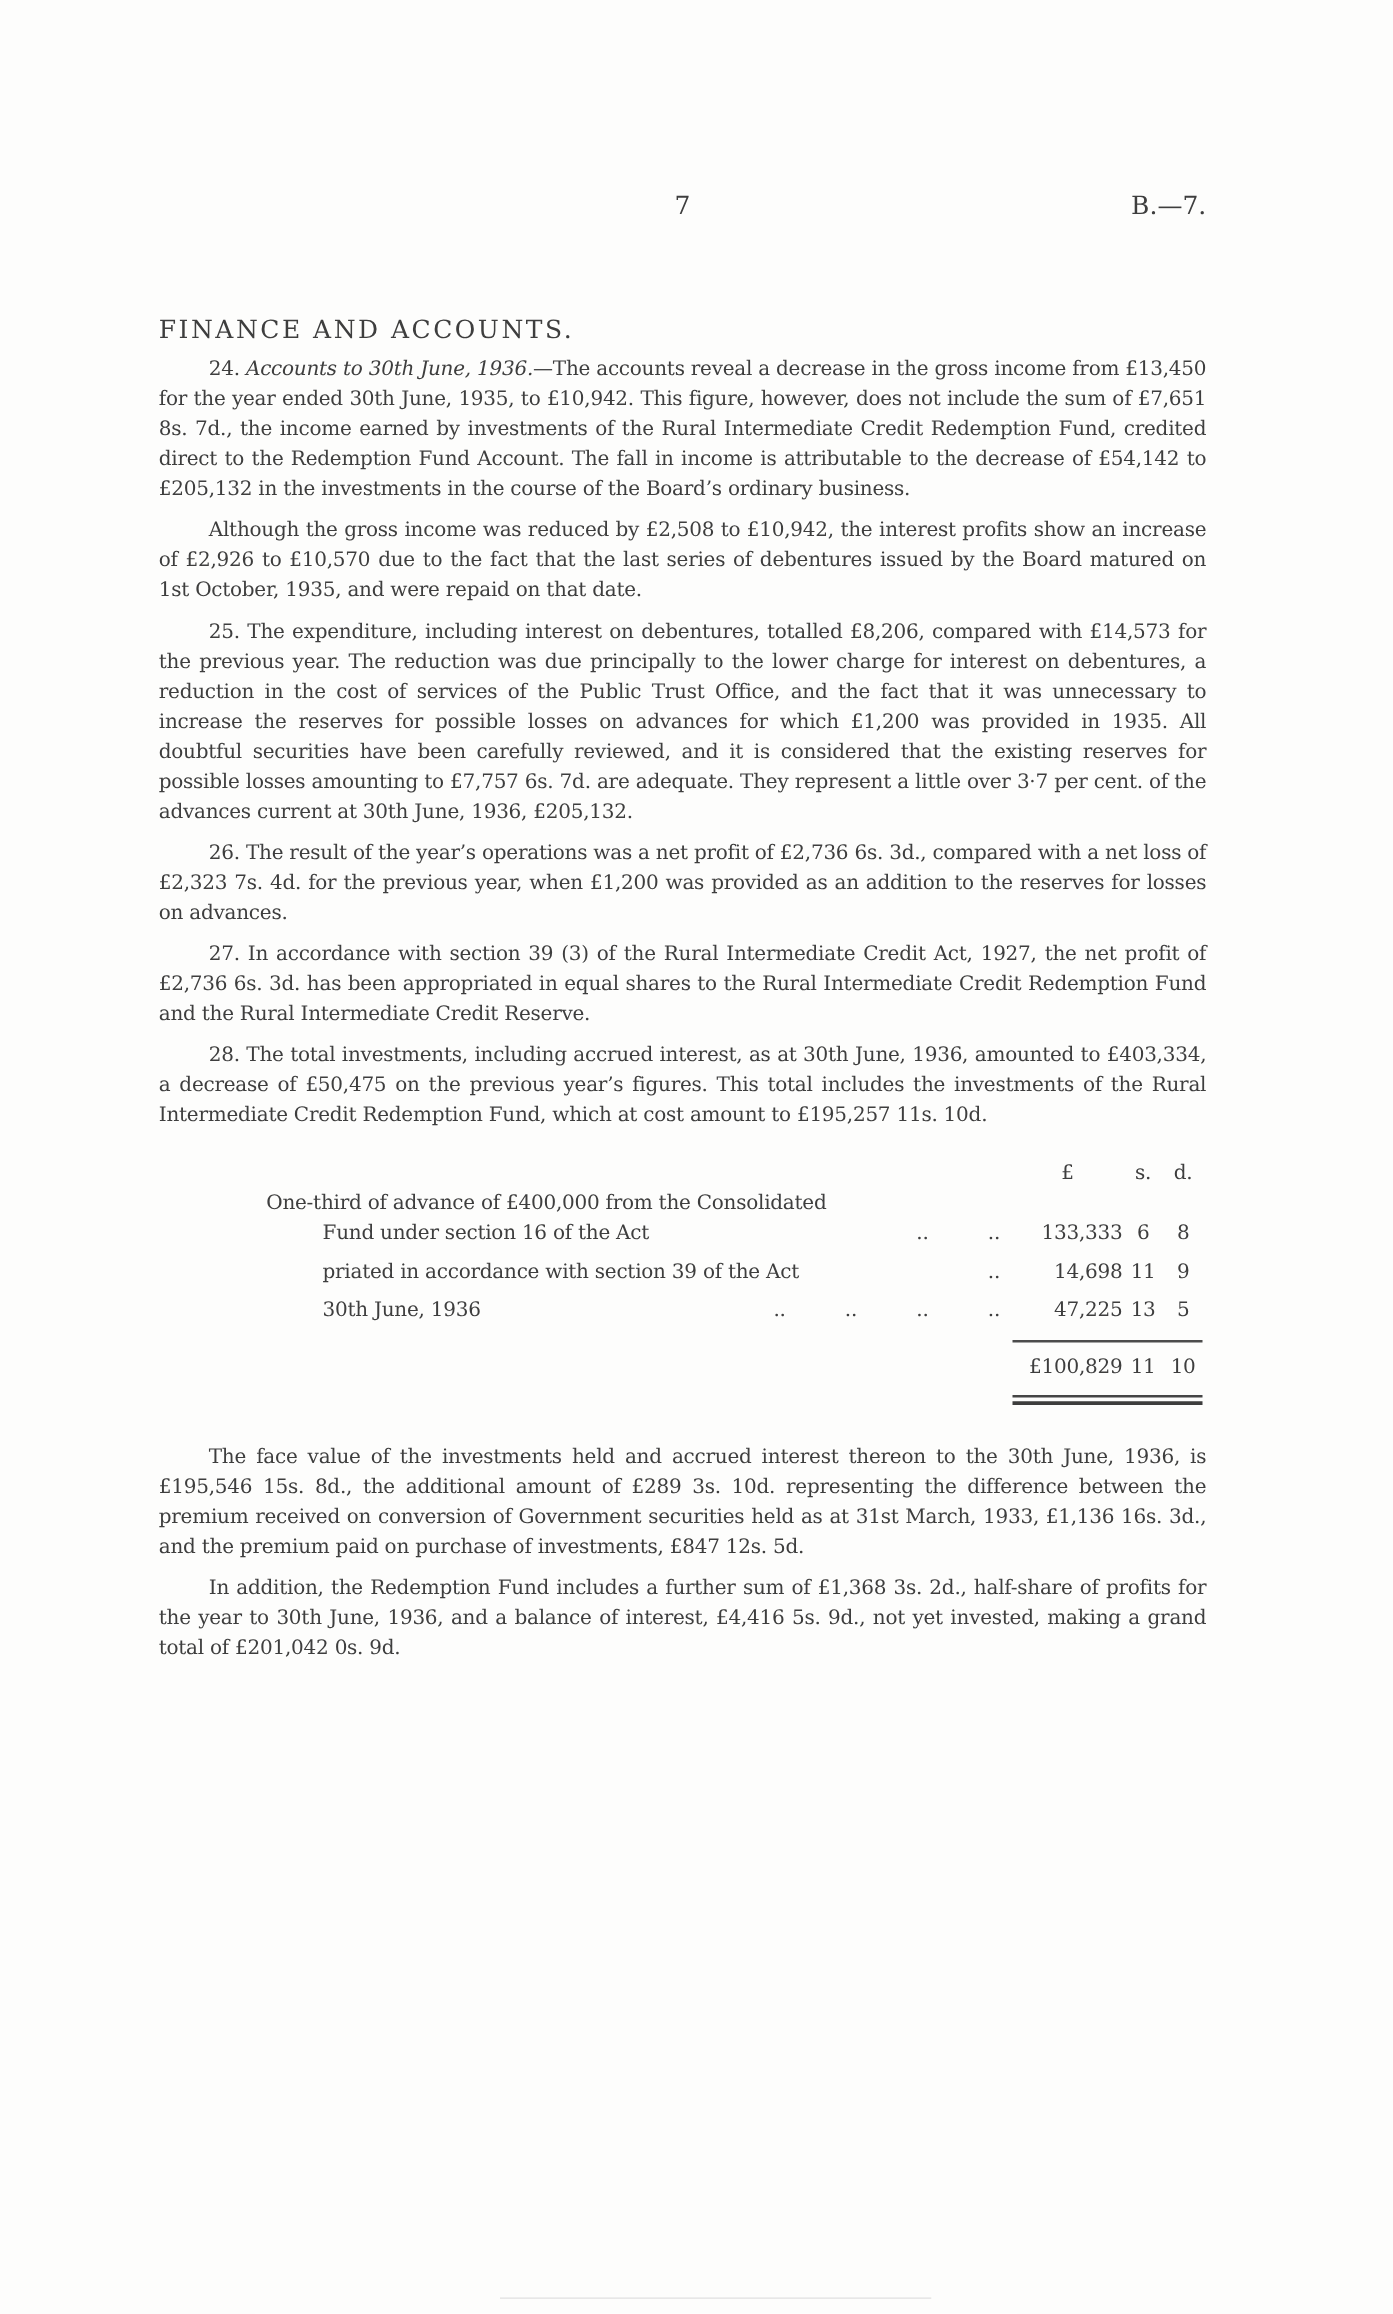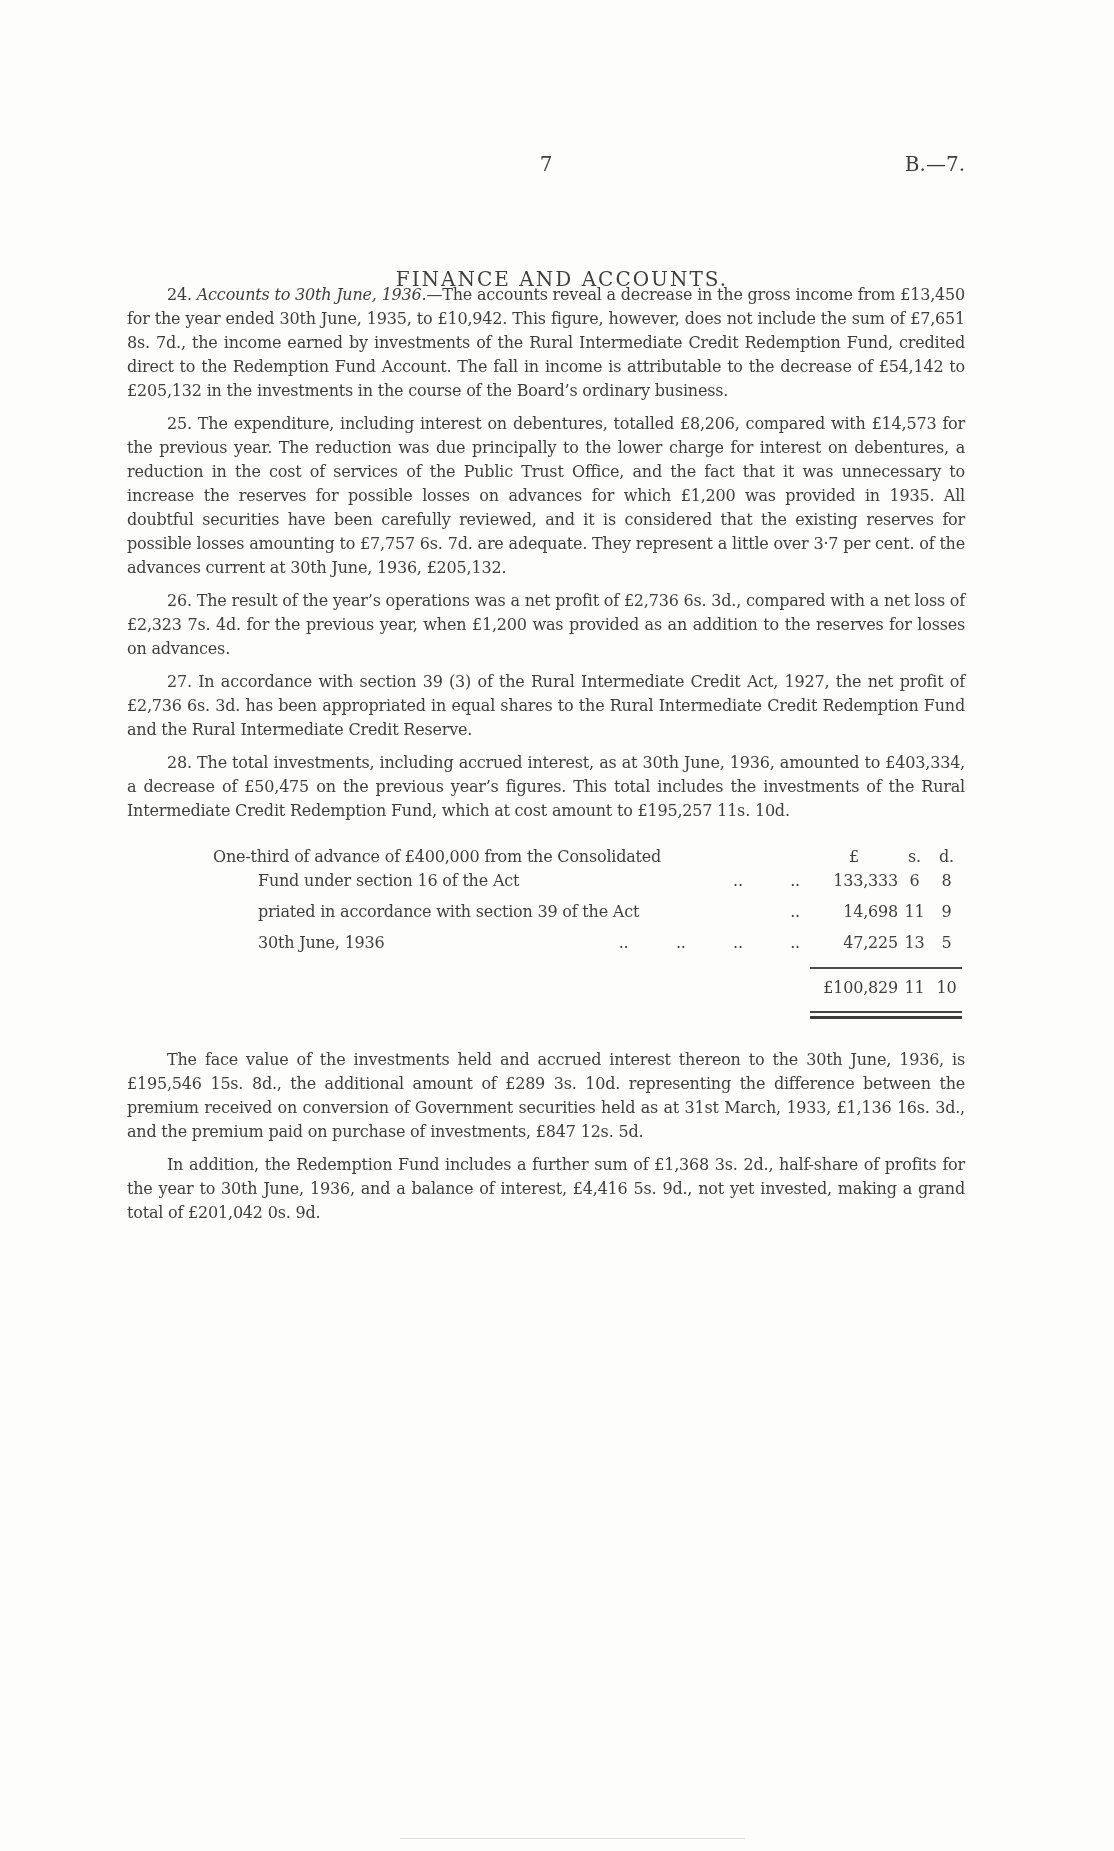--- a/index.html
+++ b/index.html
@@ -15,22 +15,21 @@
   .runhead {
     position: absolute;
     top: 152px; left: 127px; width: 838px;
     display: flex; justify-content: center;
     font-size: 20px; line-height: 24px;
   }
   .runhead .docref { position: absolute; right: 0; top: 0; }
   .doc-title {
     position: absolute;
     top: 250px; left: 127px; width: 838px;
-    margin: 16px;
-    text-align: center;
+    margin: 0;
     font-size: 20px; font-weight: normal;
     letter-spacing: 2px;
     line-height: 26px;
   }
   .flow {
     position: absolute;
     top: 283px; left: 127px; width: 838px;
     font-size: 16px; line-height: 24px;
     letter-spacing: -0.2px;
   }
@@ -40,21 +39,21 @@
     text-align: justify;
   }
   .para .pnum { }
   .lead-italic { font-style: italic; }
   .aftergap { margin-top: 29px; }
 
   
   .fintable { margin-top: 22px; }
   .trow { margin-bottom: 7px; }
   .tline1 { display: flex; padding-left: 86px; }
-  .tline1 .desc { flex: 1 1 auto; }
+  .tline1 .desc { flex: 1 1 auto; margin-top: 24px; }
   .tline2 { display: flex; padding-left: 131px; }
   .leader { margin-left: auto; white-space: pre; padding-right: 10px; }
   .col-p { width: 88px; text-align: right; flex: 0 0 auto; }
   .col-s { width: 33px; text-align: center; flex: 0 0 auto; }
   .col-d { width: 31px; text-align: center; margin-right: 3px; flex: 0 0 auto; }
   .hcol-p { width: 88px; text-align: center; flex: 0 0 auto; }
   .rule-single {
     margin: 12px 3px 0 auto;
     width: 152px; height: 2px;
     background: #4c4c4c;
@@ -83,20 +82,21 @@
     <span class="pageno">7</span>
     <span class="docref">B.—7.</span>
   </div>
 
   <h1 class="doc-title">FINANCE AND ACCOUNTS.</h1>
 
   <div class="flow">
 
     <p class="para"><span class="pnum">24. </span><i class="lead-italic">Accounts to 30th June, 1936.</i><span>—The accounts reveal a decrease in the gross income from £13,450 for the year ended 30th June, 1935, to £10,942.  This figure, however, does not include the sum of £7,651 8s. 7d., the income earned by investments of the Rural Intermediate Credit Redemption Fund, credited direct to the Redemption Fund Account.  The fall in income is attributable to the decrease of £54,142 to £205,132 in the investments in the course of the Board’s ordinary business.</span></p>
 
+    <p class="para">Although the gross income was reduced by £2,508 to £10,942, the interest profits show an increase of £2,926 to £10,570 due to the fact that the last series of debentures issued by the Board matured on 1st October, 1935, and were repaid on that date.</p>
 
     <p class="para">25. The expenditure, including interest on debentures, totalled £8,206, compared with £14,573 for the previous year.  The reduction was due principally to the lower charge for interest on debentures, a reduction in the cost of services of the Public Trust Office, and the fact that it was unnecessary to increase the reserves for possible losses on advances for which £1,200 was provided in 1935.  All doubtful securities have been carefully reviewed, and it is considered that the existing reserves for possible losses amounting to £7,757 6s. 7d. are adequate.  They represent a little over 3·7 per cent. of the advances current at 30th June, 1936, £205,132.</p>
 
     <p class="para">26. The result of the year’s operations was a net profit of £2,736 6s. 3d., compared with a net loss of £2,323 7s. 4d. for the previous year, when £1,200 was provided as an addition to the reserves for losses on advances.</p>
 
     <p class="para">27. In accordance with section 39 (3) of the Rural Intermediate Credit Act, 1927, the net profit of £2,736 6s. 3d. has been appropriated in equal shares to the Rural Intermediate Credit Redemption Fund and the Rural Intermediate Credit Reserve.</p>
 
     <p class="para">28. The total investments, including accrued interest, as at 30th June, 1936, amounted to £403,334, a decrease of £50,475 on the previous year’s figures.  This total includes the investments of the Rural Intermediate Credit Redemption Fund, which at cost amount to £195,257 11s. 10d.</p>
 
 

